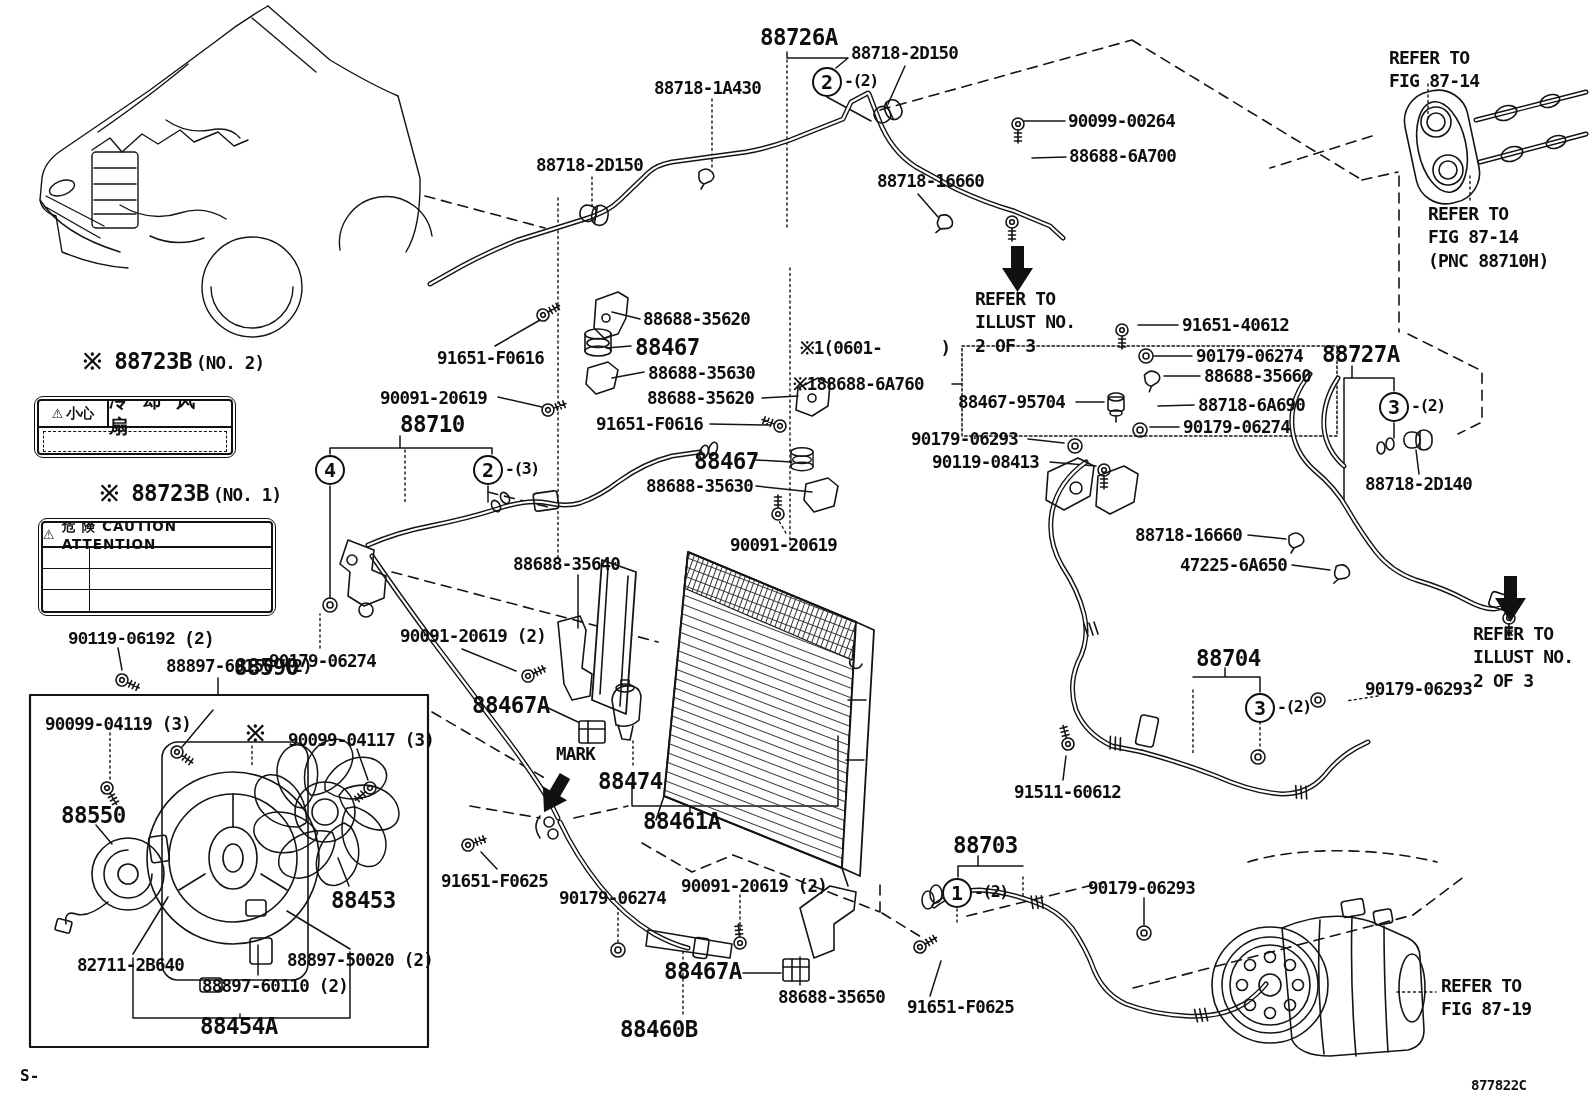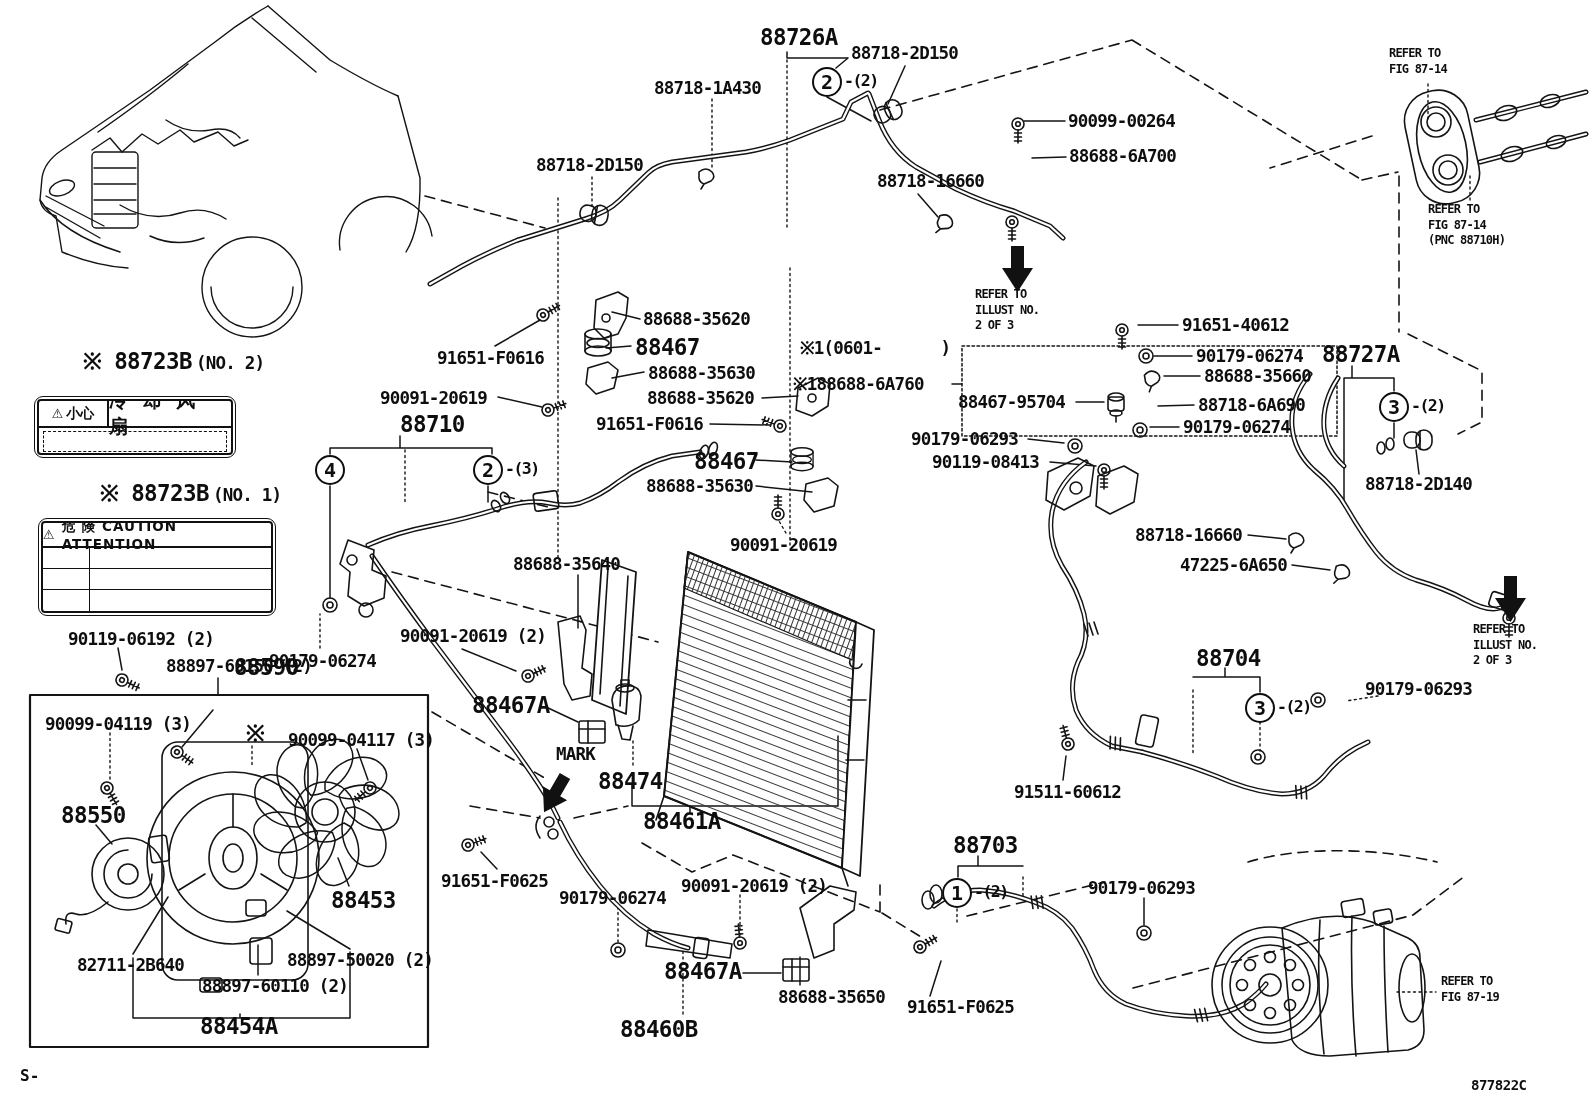--- a/index.html
+++ b/index.html
@@ -3,21 +3,21 @@
 <meta charset="utf-8">
 <style>
   html,body{margin:0;padding:0;background:#fff}
   body{width:1592px;height:1099px;overflow:hidden;
        font-family:"DejaVu Sans Mono","Liberation Mono",monospace;color:#0e0e0e}
   .stage{position:relative;width:1592px;height:1099px;background:#fff}
   svg.art{position:absolute;left:0;top:0}
   .lbl{position:absolute;font-weight:bold;font-size:17.5px;line-height:1;
        white-space:pre;letter-spacing:-0.8px}
   .lbl.big{font-size:22.5px;letter-spacing:-0.6px}
-  .note{position:absolute;font-weight:bold;font-size:12px;line-height:1.3;
+  .note{position:absolute;font-weight:bold;font-size:18px;line-height:1.3;
         white-space:pre;letter-spacing:-0.8px}
   .callout{position:absolute;width:30px;height:30px;border:2.4px solid #0e0e0e;
            border-radius:50%;text-align:center;font-size:20px;font-weight:bold;
            line-height:27px;background:#fff;box-sizing:border-box}
   .co-suffix{position:absolute;font-size:16.5px;font-weight:bold;letter-spacing:-1.5px;white-space:nowrap}
   .plate{position:absolute;border:1.5px solid #111;border-radius:9px;background:#fff;padding:2px;box-sizing:border-box;
          font-family:"DejaVu Sans","Liberation Sans",sans-serif;font-weight:bold}
   .plate-inner{border:2px solid #111;border-radius:4px;height:100%;box-sizing:border-box;overflow:hidden}
   .p2-head{display:flex;height:25px;border-bottom:2px solid #111}
   .p2-c1{width:68px;border-right:2px solid #111;display:flex;align-items:center;justify-content:center;font-size:14px;gap:3px}
@@ -414,21 +414,21 @@
     <div class="lbl" style="left: 1198px; top: 397px;">88718-6A690</div>
     <div class="lbl" style="left: 1183px; top: 419px;">90179-06274</div>
     <div class="lbl big" style="left: 1322px; top: 343px;">88727A</div>
     <div class="lbl" style="left: 1365px; top: 476px;">88718-2D140</div>
     <div class="lbl" style="left: 911px; top: 431px;">90179-06293</div>
     <div class="lbl" style="left: 932px; top: 454px;">90119-08413</div>
     <div class="lbl big" style="left: 83px; top: 350px;">※ 88723B</div>
     <div class="lbl" style="left: 196px; top: 355px;">(NO. 2)</div>
     <div class="lbl big" style="left: 100px; top: 482px;">※ 88723B</div>
     <div class="lbl" style="left: 213px; top: 487px;">(NO. 1)</div>
-    <div class="lbl" style="left: 68px; top: 631px;">90119-06192 (2)</div>
+    <div class="lbl" style="left: 68px; top: 631px; font-family: Liberation Mono, monospace;">90119-06192 (2)</div>
     <div class="lbl" style="left: 269px; top: 653px;">90179-06274</div>
     <div class="lbl big" style="left: 198px; top: 656px; margin-left: 36px;">88590</div>
     <div class="lbl" style="left: 166px; top: 658px;">88897-60150 (2)</div>
     <div class="lbl" style="left: 45px; top: 716px;">90099-04119 (3)</div>
     <div class="lbl big" style="left: 246px; top: 722px;">※</div>
     <div class="lbl" style="left: 288px; top: 732px;">90099-04117 (3)</div>
     <div class="lbl big" style="left: 61px; top: 804px;">88550</div>
     <div class="lbl big" style="left: 331px; top: 889px;">88453</div>
     <div class="lbl" style="left: 77px; top: 957px;">82711-2B640</div>
     <div class="lbl" style="left: 287px; top: 952px;">88897-50020 (2)</div>

